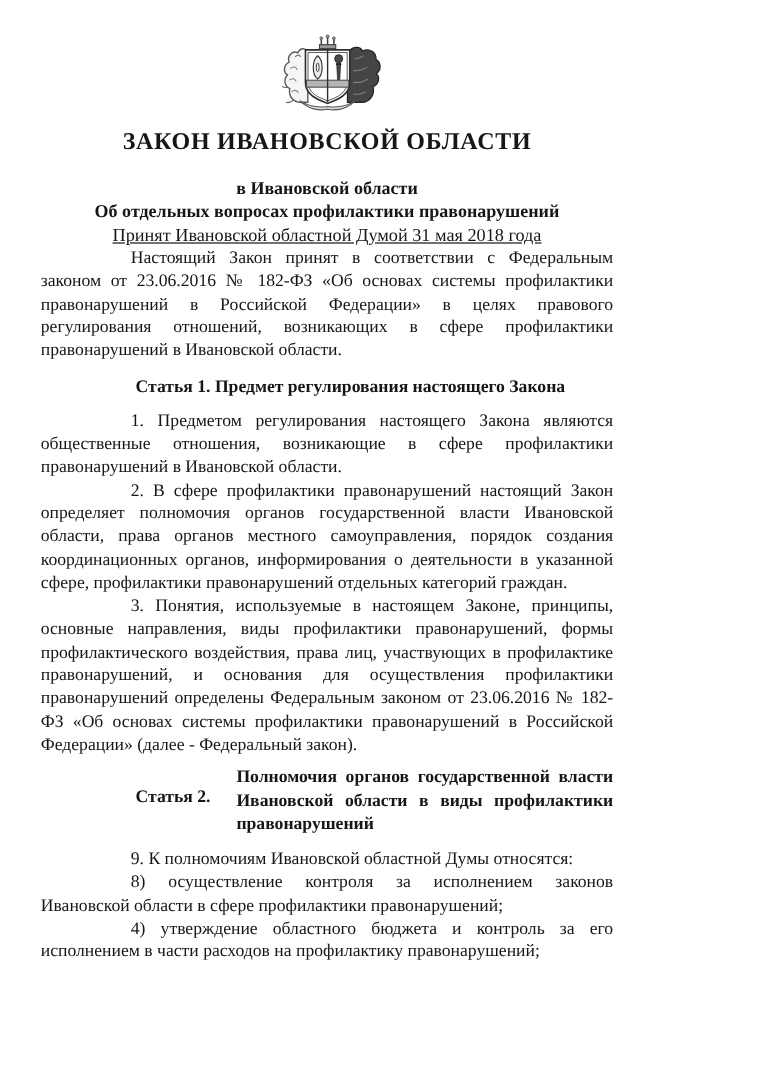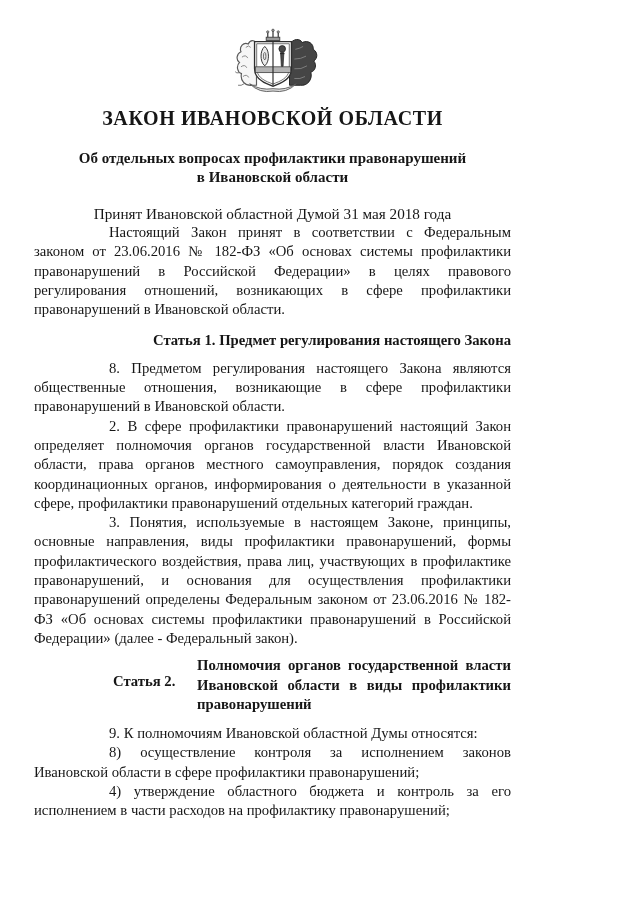--- a/index.html
+++ b/index.html
@@ -24,41 +24,41 @@
     line-height:24px;
   }
   .law-subtitle {
     margin-top:19px;
     text-align:center;
     font-size:15px;
     font-weight:bold;
     line-height:19px;
   }
   .adopted {
-    margin-top:17px;
     text-align:center;
     font-size:15.2px;
     line-height:19px;
+    text-decoration:underline;
   }
 
   .body-text { margin-top:0; }
   .body-text p {
     margin:0;
     font-size:14.7px;
     line-height:19.3px;
     text-align:justify;
     text-indent:75px;
   }
 
   .article-heading {
     font-weight:bold;
     font-size:14.7px;
     line-height:19.3px;
   }
-  .h-a1 { margin:12px 0 8px 0; padding-left:79px;text-align:right; }
+  .h-a1 { margin:12px 0 8px 0; padding-left:79px; }
   .h-a2 {
     position:relative;
     margin:8px 0 10px 163px;
     text-align:justify;
   }
   .h-a2 .art-label { position:absolute; left:-84px; top:16px; white-space:nowrap; }
 </style>
 </head>
 <body>
 
@@ -102,36 +102,36 @@
         <path d="M57.2,26.4 H61.8" stroke="#222222" stroke-width="1"></path>
       </g>
     </g>
 
     <path d="M26,57.5 Q37,64.5 50,62.5 Q63,64.5 74,57.5 Q64,67.5 50,65 Q36,67.5 26,57.5 Z" fill="#dcdcdc" stroke="#555555" stroke-width="0.9"></path>
   </svg>
 
   <h1 class="law-title">ЗАКОН ИВАНОВСКОЙ ОБЛАСТИ</h1>
 
   <div class="law-subtitle">
+    <div>в Ивановской области</div>
     <div>Об отдельных вопросах профилактики правонарушений</div>
-    <div>в Ивановской области</div>
   </div>
 
   <div class="adopted">Принят Ивановской областной Думой 31 мая 2018 года</div>
 
   <div class="body-text">
 
     <p>Настоящий Закон принят в соответствии с Федеральным законом от 23.06.2016 № 182-ФЗ «Об основах системы профилактики правонарушений в Российской Федерации» в целях правового регулирования отношений, возникающих в сфере профилактики правонарушений в Ивановской области.</p>
 
     <div class="article-heading h-a1">
       <span>Статья 1.</span>
       <span>Предмет регулирования настоящего Закона</span>
     </div>
 
-    <p>8. Предметом регулирования настоящего Закона являются общественные отношения, возникающие в сфере профилактики правонарушений в Ивановской области.</p>
+    <p>1. Предметом регулирования настоящего Закона являются общественные отношения, возникающие в сфере профилактики правонарушений в Ивановской области.</p>
     <p>2. В сфере профилактики правонарушений настоящий Закон определяет полномочия органов государственной власти Ивановской области, права органов местного самоуправления, порядок создания координационных органов, информирования о деятельности в указанной сфере, профилактики правонарушений отдельных категорий граждан.</p>
     <p>3. Понятия, используемые в настоящем Законе, принципы, основные направления, виды профилактики правонарушений, формы профилактического воздействия, права лиц, участвующих в профилактике правонарушений, и основания для осуществления профилактики правонарушений определены Федеральным законом от 23.06.2016 № 182-ФЗ «Об основах системы профилактики правонарушений в Российской Федерации» (далее - Федеральный закон).</p>
 
     <div class="article-heading h-a2">
       <span class="art-label">Статья 2.</span>
       <span>Полномочия органов государственной власти Ивановской области в виды профилактики правонарушений</span>
     </div>
 
     <p>9. К полномочиям Ивановской областной Думы относятся:</p>
     <p>8) осуществление контроля за исполнением законов Ивановской области в сфере профилактики правонарушений;</p>

